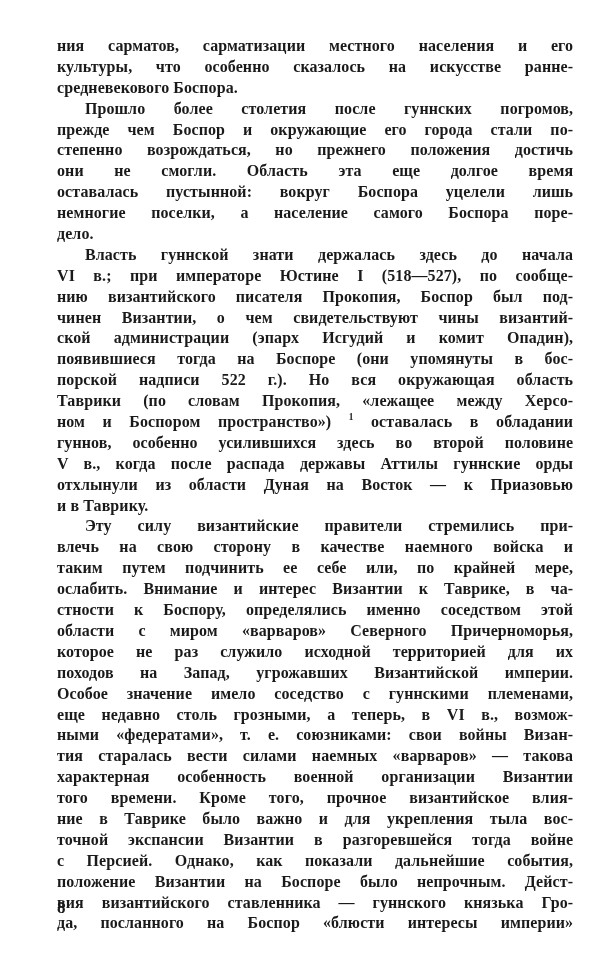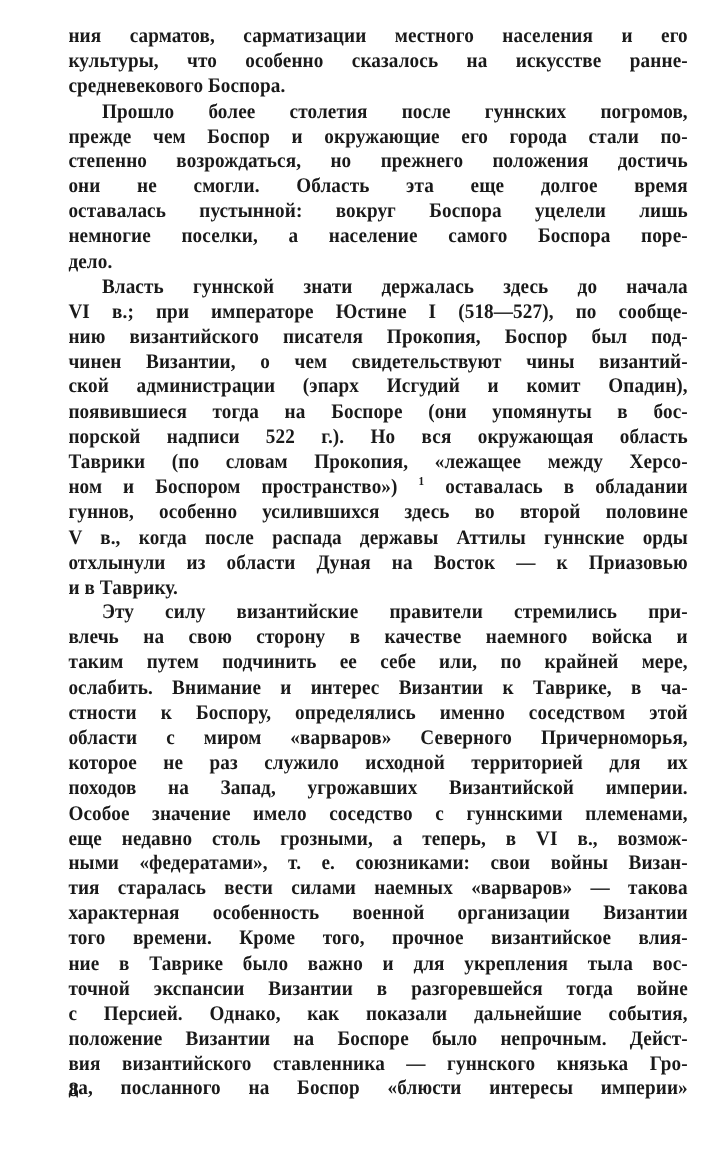--- a/index.html
+++ b/index.html
@@ -11,21 +11,21 @@
       width: 600px;
       height: 974px;
       position: relative;
       overflow: hidden;
       font-family: "Liberation Serif", "DejaVu Serif", serif;
       color: #1a1a1a;
     }
     .page {
       position: absolute;
       left: 57px;
-      top: 20px;
+      top: 36px;
       width: 516px;
     }
     .line {
       display: block;
       height: 20.9px;
       line-height: 20.9px;
       font-size: 17.2px;
       white-space: nowrap;
       text-align: justify;
       text-align-last: justify;

